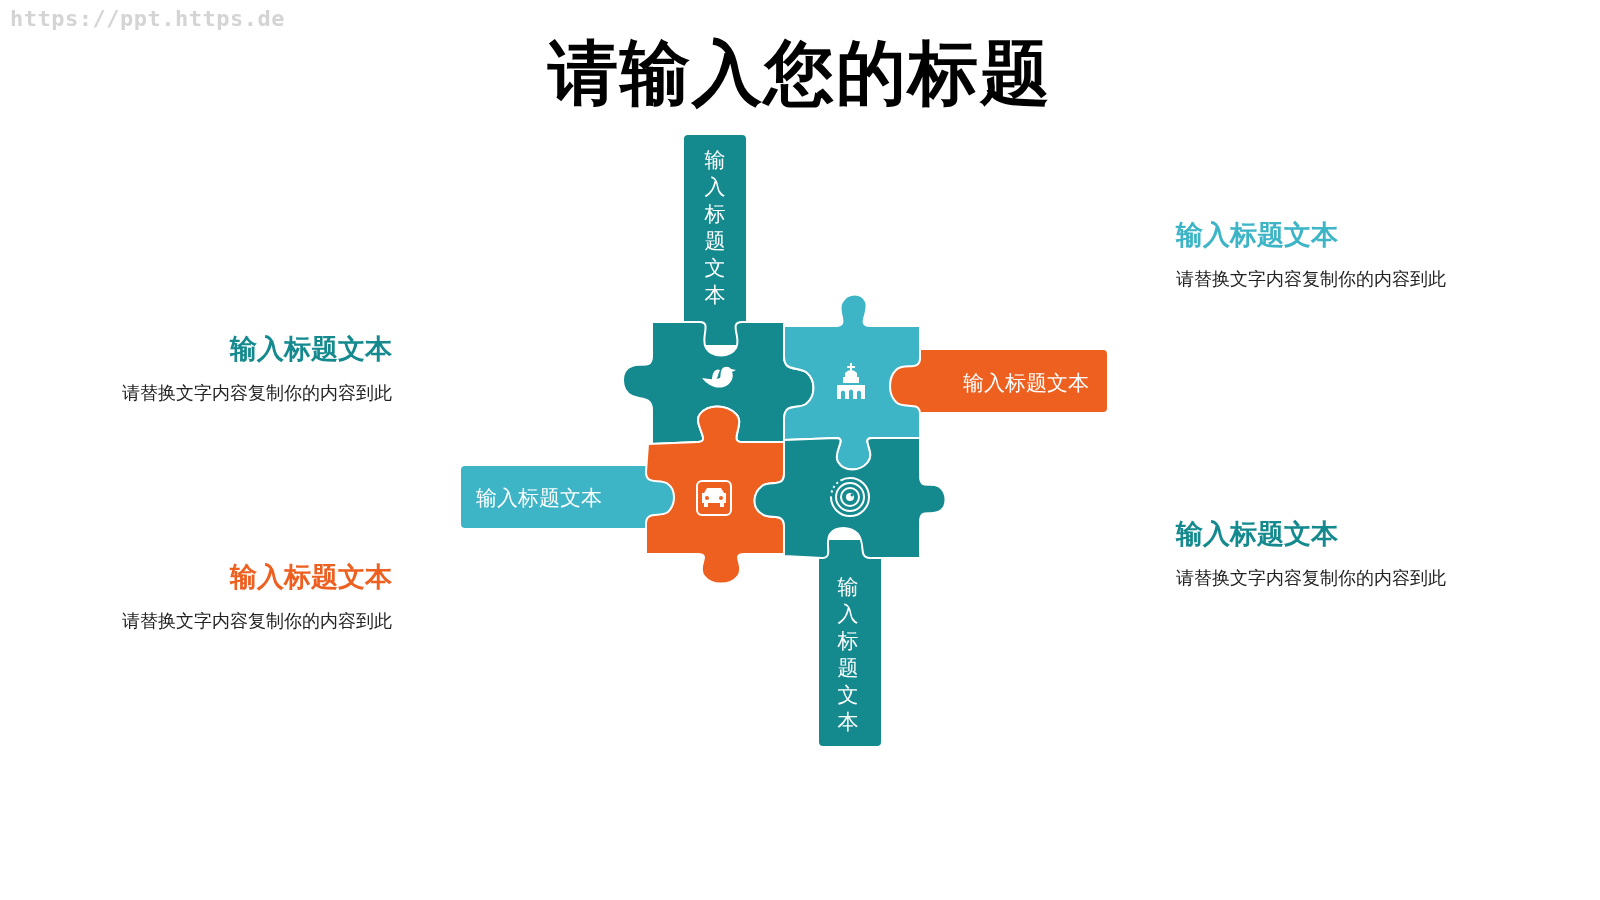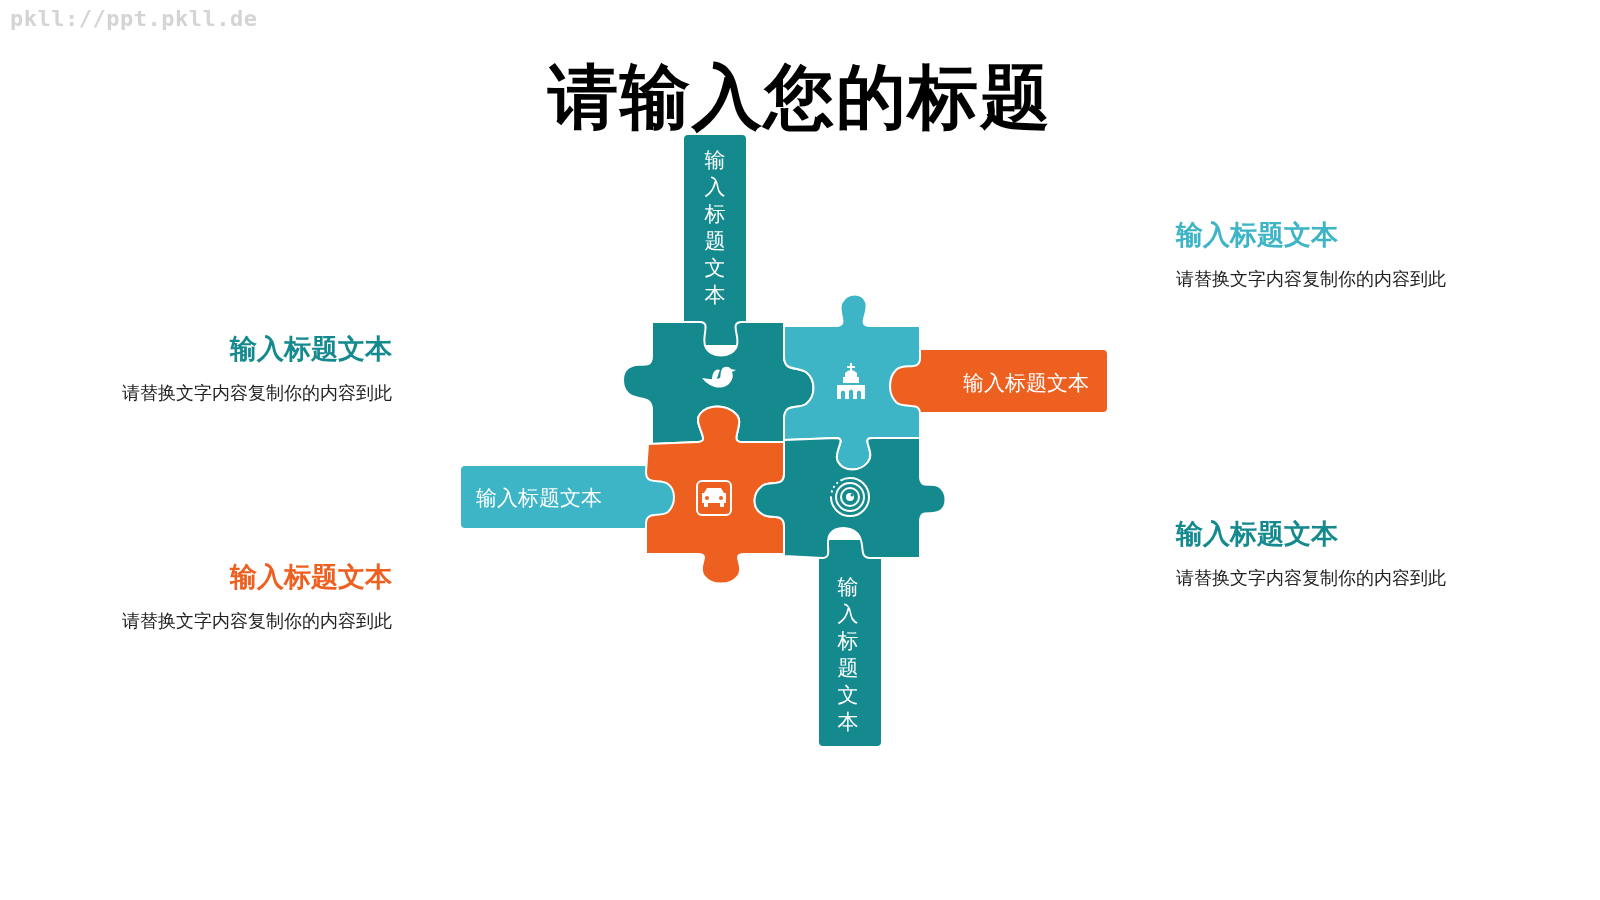--- a/index.html
+++ b/index.html
@@ -9,35 +9,35 @@
     font-family: "DejaVu Sans", "Liberation Sans", sans-serif;
   }
   .watermark {
     position: absolute; left: 10px; top: 6px;
     font-size: 22px; color: #d4d4d4; font-weight: bold; letter-spacing: 0.5px;
     font-family: "DejaVu Sans Mono", monospace;
   }
   .page-title {
     position: absolute; left: 0; width: 1600px; top: 28px;
     text-align: center; font-size: 70px; font-weight: bold; color: #000;
-    letter-spacing: 2px; line-height: 90px; margin-top: 24px;
+    letter-spacing: 2px; line-height: 90px;
   }
   .text-block { position: absolute; width: 320px; }
   .text-block.left { text-align: right; }
   .text-block.right { text-align: left; }
   .tb-title { font-size: 27px; font-weight: bold; line-height: 36px; }
   .tb-desc { font-size: 18px; color: #222; line-height: 28px; margin-top: 12px; }
 
   .puzzle { position: absolute; left: 0; top: 0; width: 1600px; height: 900px; }
   .label-text { fill: #ffffff; font-size: 21px; font-family: "DejaVu Sans", sans-serif; }
 </style>
 </head>
 <body>
 
-<div class="watermark">pkll://ppt.pkll.de</div>
+<div class="watermark">https://ppt.https.de</div>
 <div class="page-title">请输入您的标题</div>
 
 <div class="text-block left" style="left:72px; top:331px;">
   <div class="tb-title" style="color:#148A8F">输入标题文本</div>
   <div class="tb-desc">请替换文字内容复制你的内容到此</div>
 </div>
 <div class="text-block left" style="left:72px; top:559px;">
   <div class="tb-title" style="color:#EE6020">输入标题文本</div>
   <div class="tb-desc">请替换文字内容复制你的内容到此</div>
 </div>

